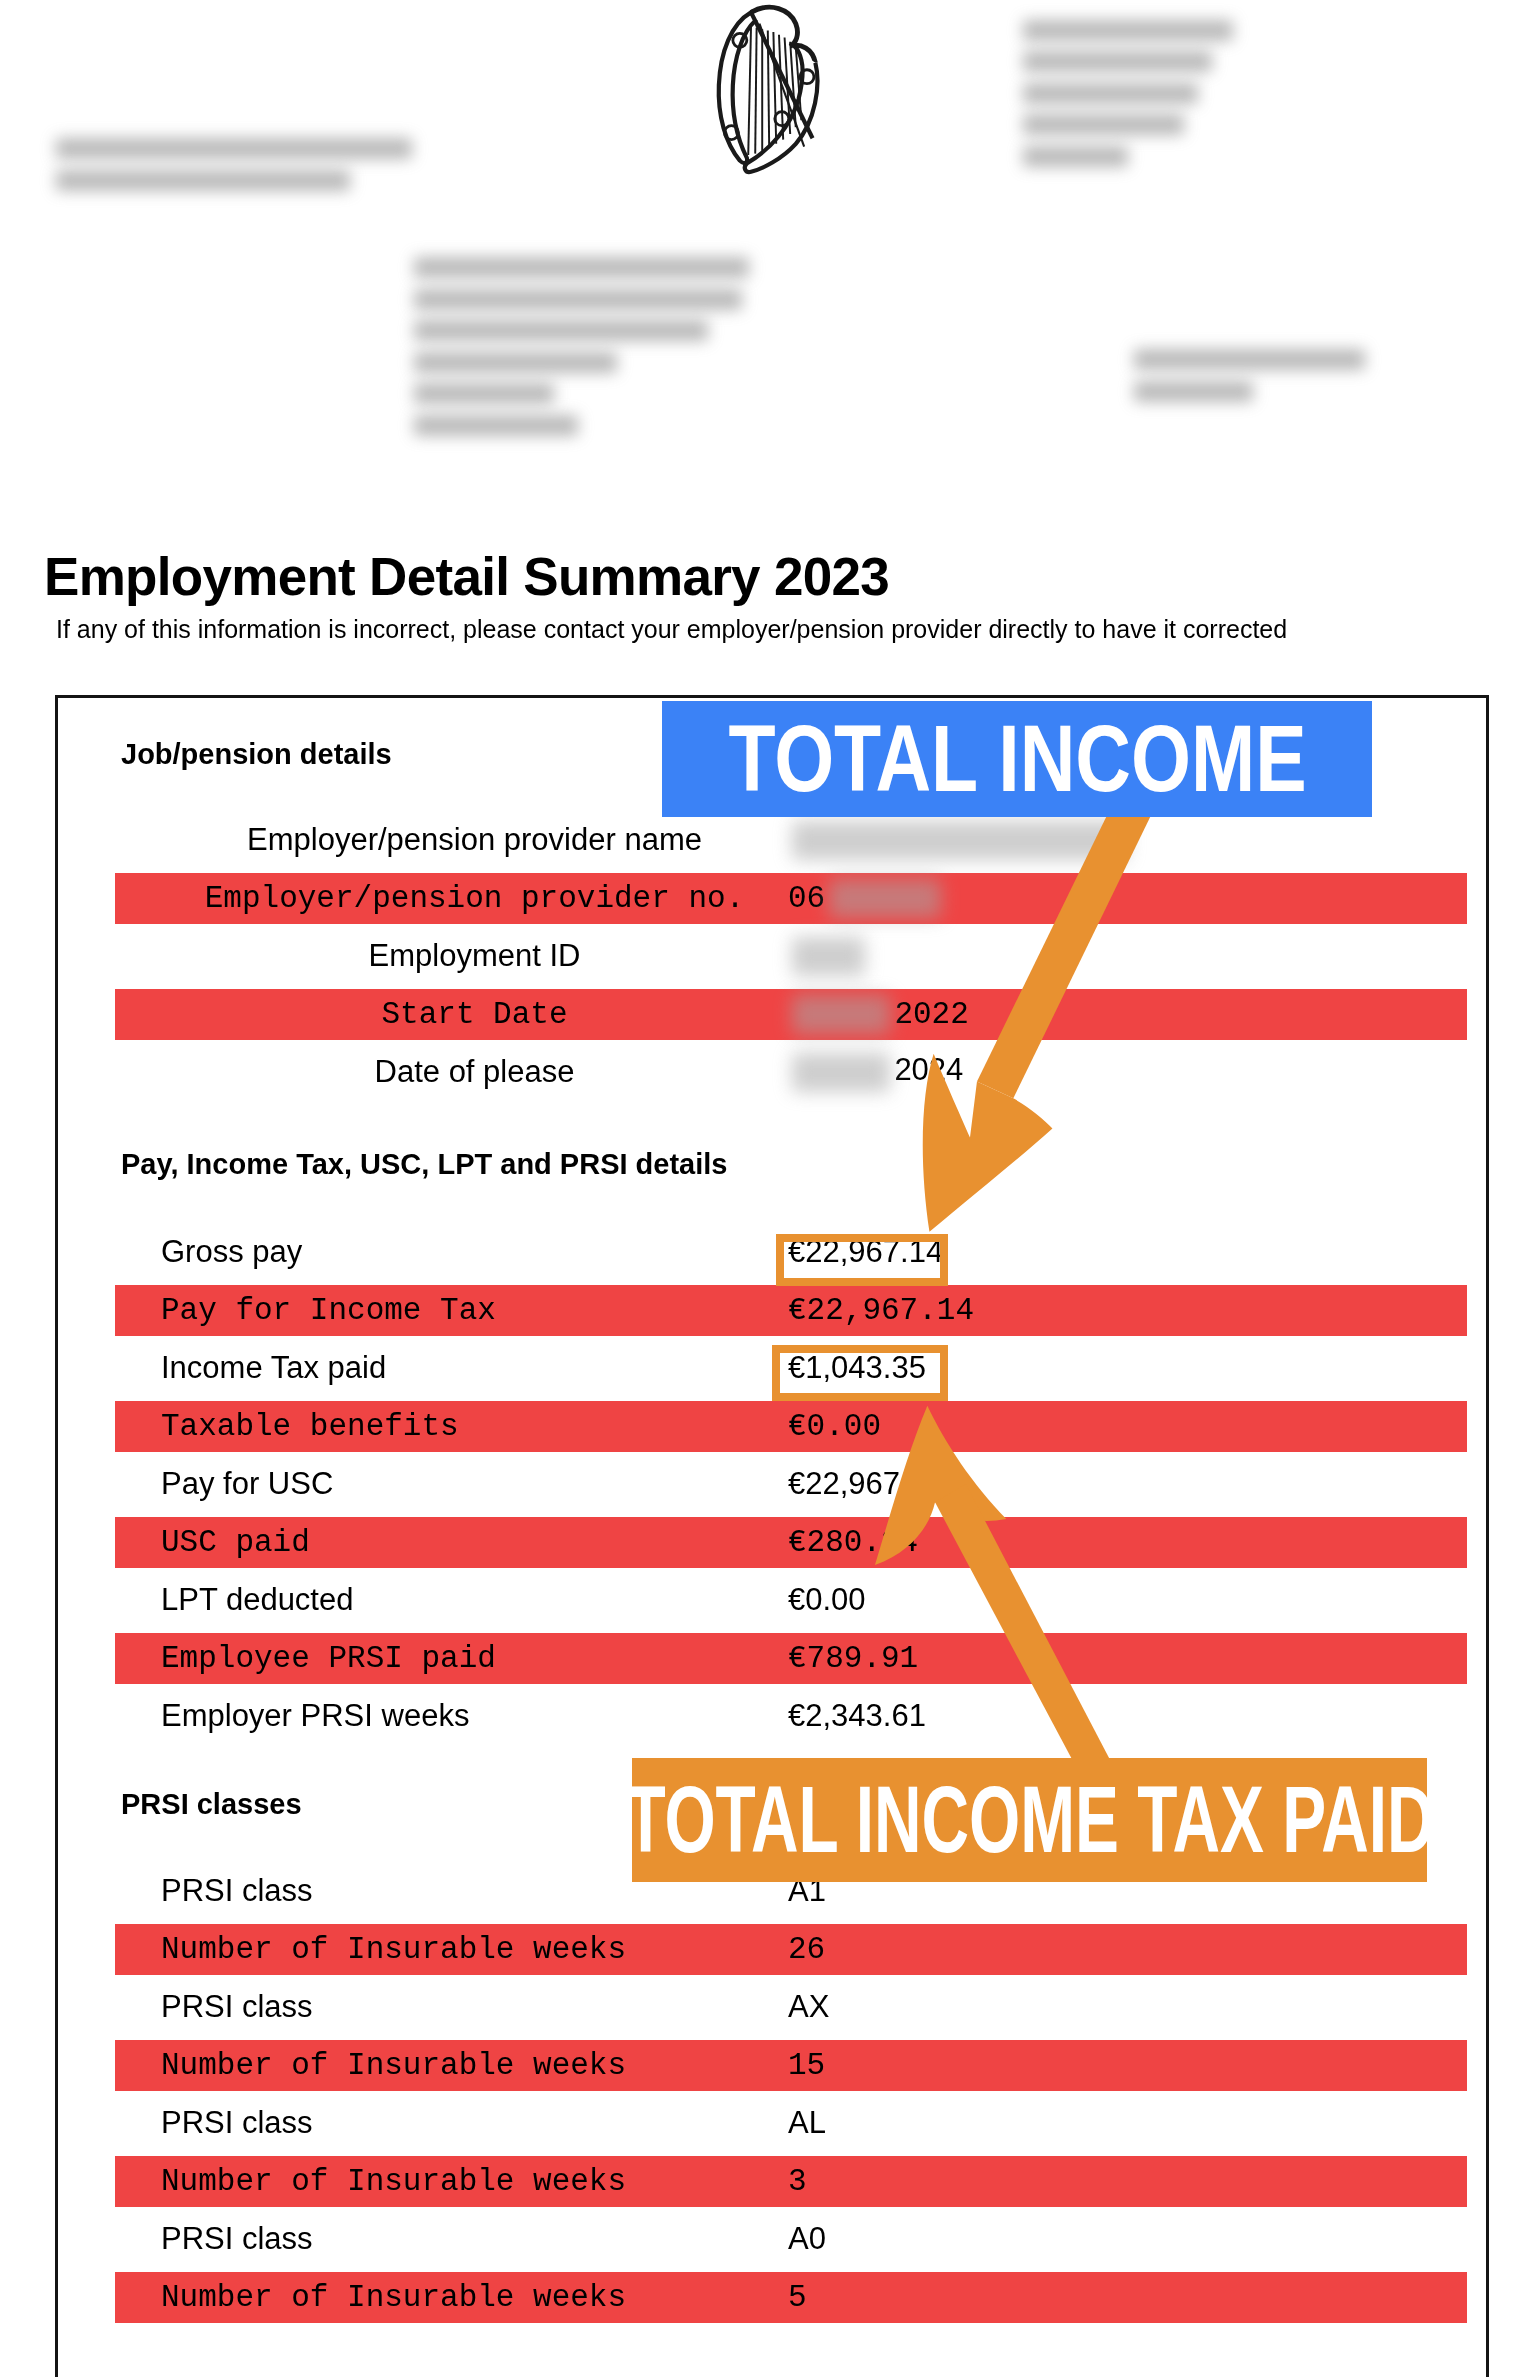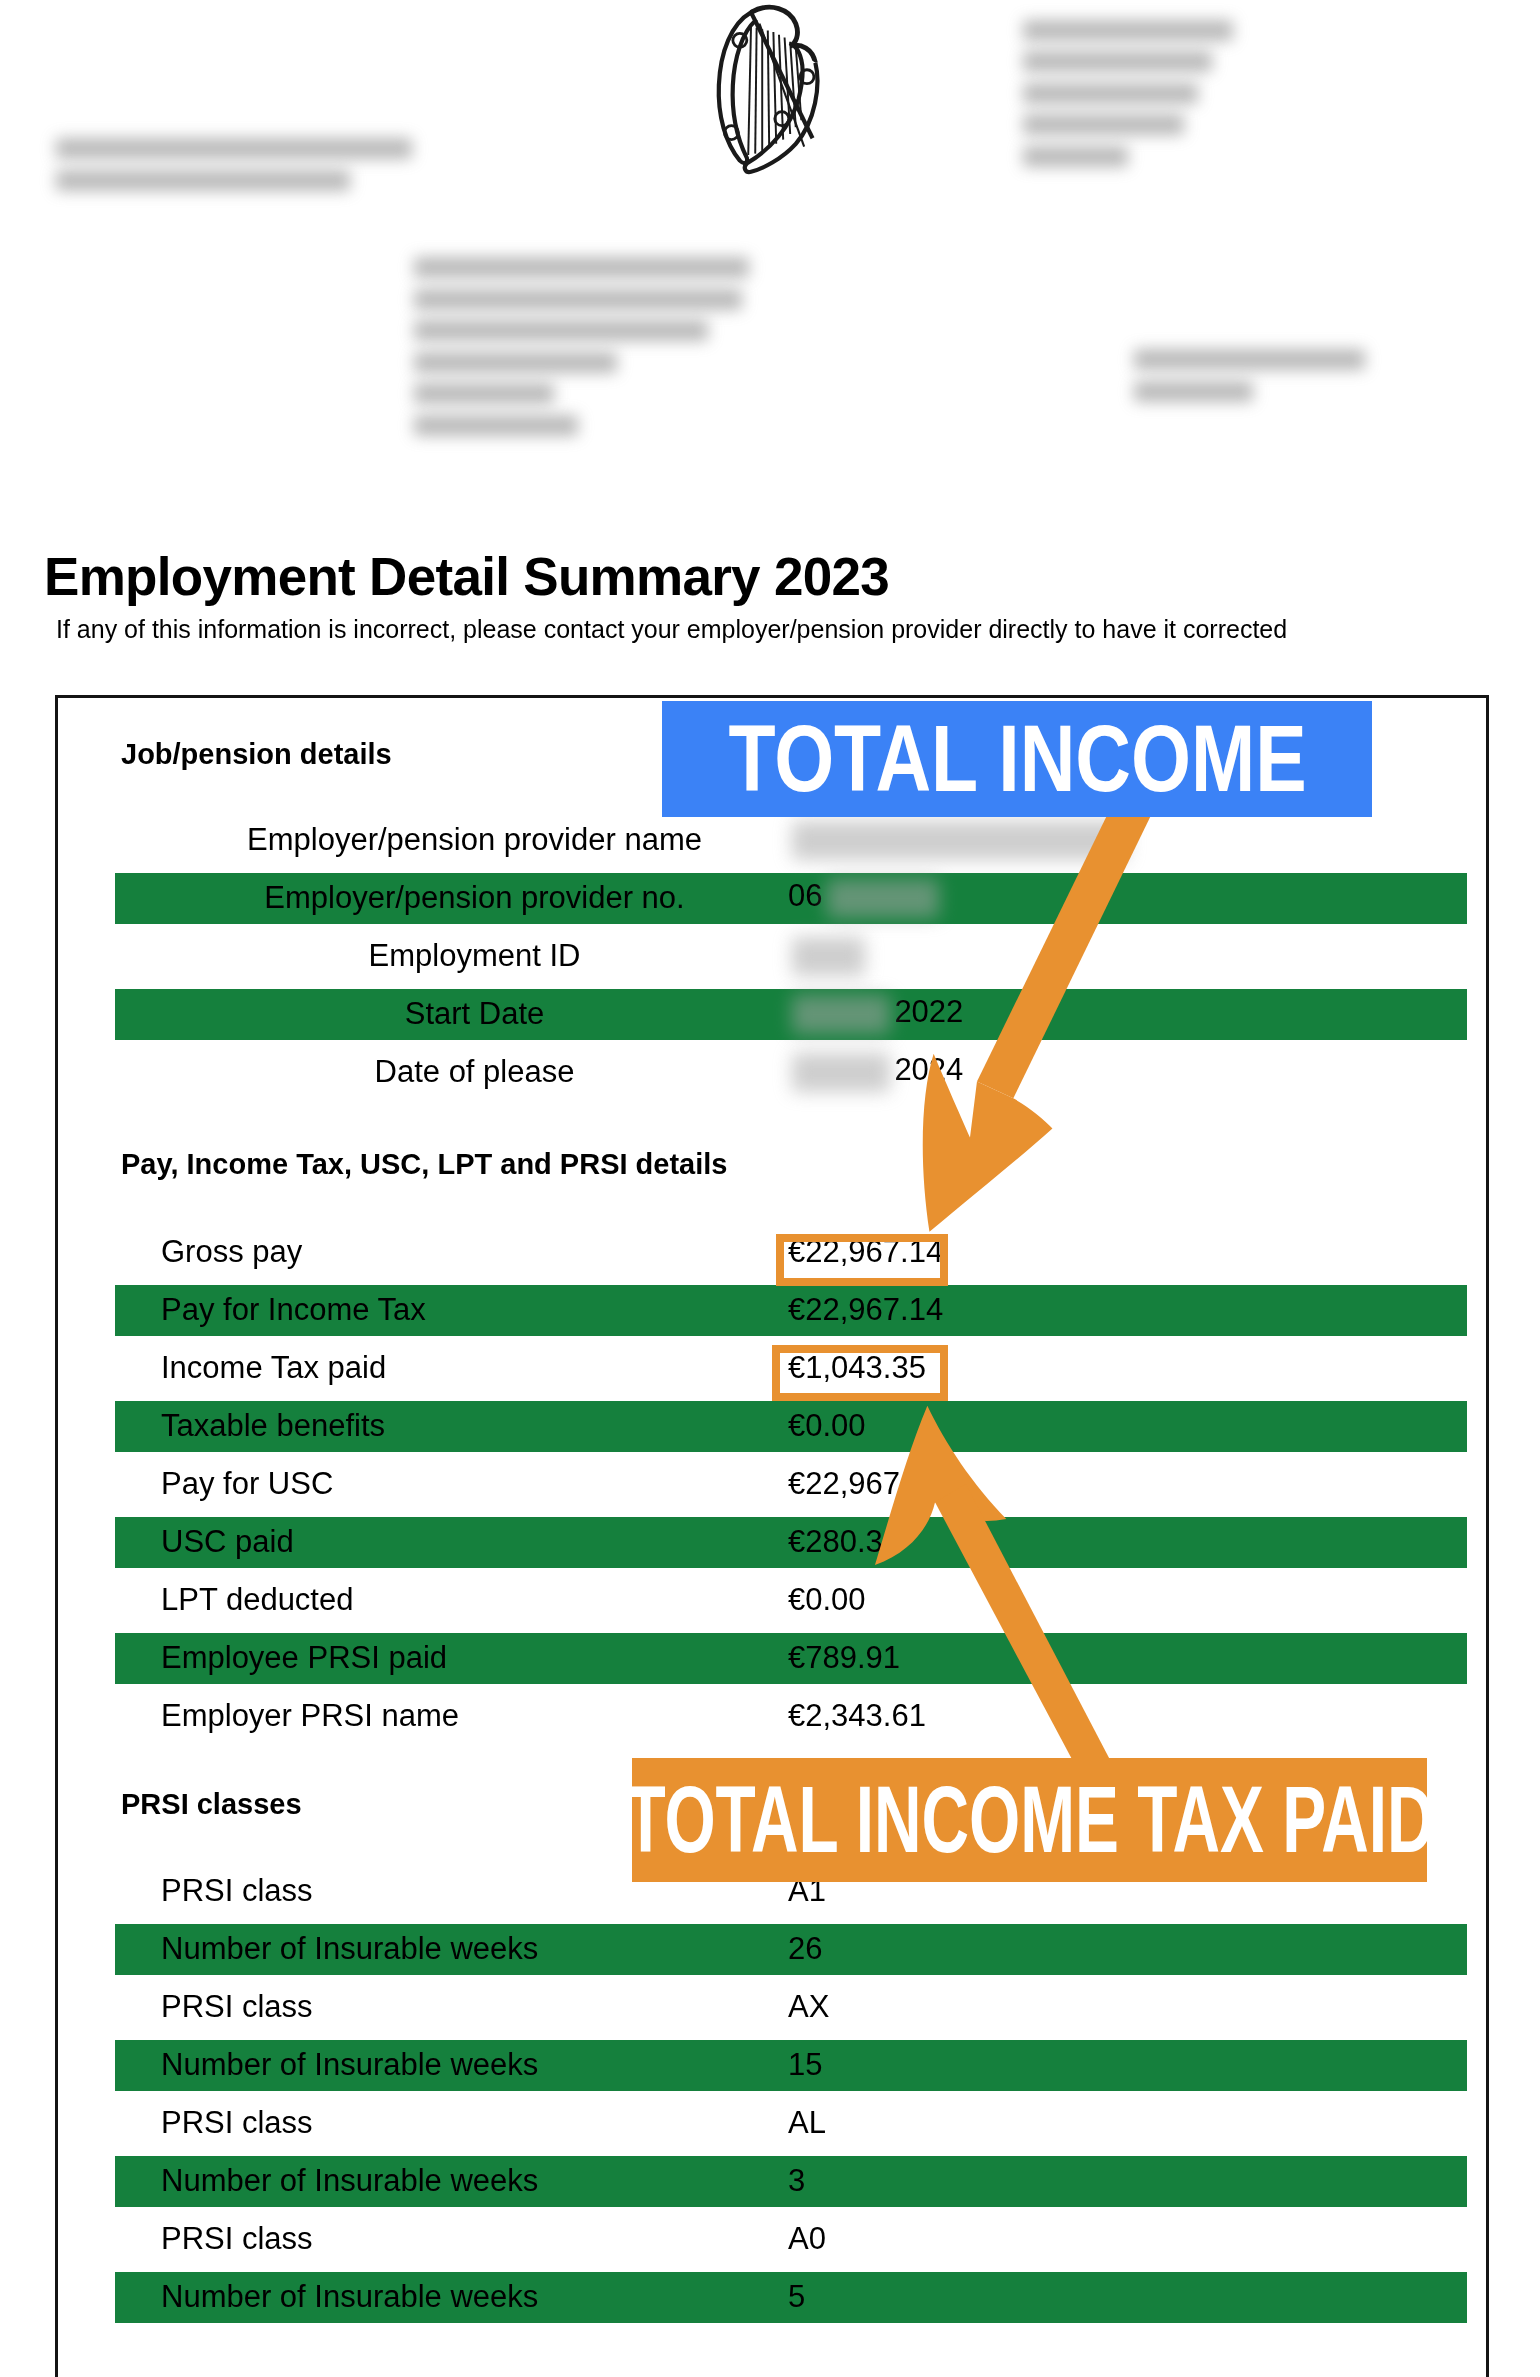--- a/index.html
+++ b/index.html
@@ -21,21 +21,21 @@
            border:3.5px solid #141414;box-sizing:border-box;}
   .section-heading{margin-left:63px;font-size:29px;font-weight:bold;line-height:32px;}
   .h-job{margin-top:40px;}
   .h-pay{margin-top:47px;}
   .h-prsi{margin-top:43px;}
   .rows{margin-left:57px;margin-right:19px;}
   .rows-job{margin-top:41px;text-align:center;}
   .rows-pay{margin-top:43px;}
   .rows-prsi{margin-top:42px;}
   .row{height:58px;box-sizing:border-box;display:flex;align-items:center;font-size:31px;}
-  .row.striped{background:#15803d;background-clip:content-box;padding:3.5px 0;}
+  .row.striped{background:#ef4444;background-clip:content-box;padding:3.5px 0;font-family:Liberation Mono, monospace;}
   .row .label{margin-left:46px;width:627px;flex:0 0 auto;}
   .row .value{white-space:nowrap;}
   .redact{display:inline-block;background:#a6a6a6;filter:blur(9px);opacity:.55;
           border-radius:2.8px;vertical-align:middle;height:39px;margin:0 4.2px;}
 
   
   .banner{position:absolute;display:flex;align-items:center;justify-content:center;
           color:#fff;font-weight:bold;z-index:6;}
   .banner .btxt{display:inline-block;white-space:nowrap;}
   .banner1{left:662px;top:701px;width:710px;height:116px;font-size:94px;}
@@ -155,21 +155,21 @@
   </div>
         <div class="row">
     <span class="label">LPT deducted</span>
     <span class="value">€0.00</span>
   </div>
         <div class="row striped">
     <span class="label">Employee PRSI paid</span>
     <span class="value">€789.91</span>
   </div>
         <div class="row">
-    <span class="label">Employer PRSI name</span>
+    <span class="label">Employer PRSI weeks</span>
     <span class="value">€2,343.61</span>
   </div>
       </div>
 
     <div class="section-heading h-prsi">PRSI classes</div>
     <div class="rows rows-prsi">
         <div class="row">
     <span class="label">PRSI class</span>
     <span class="value">A1</span>
   </div>

